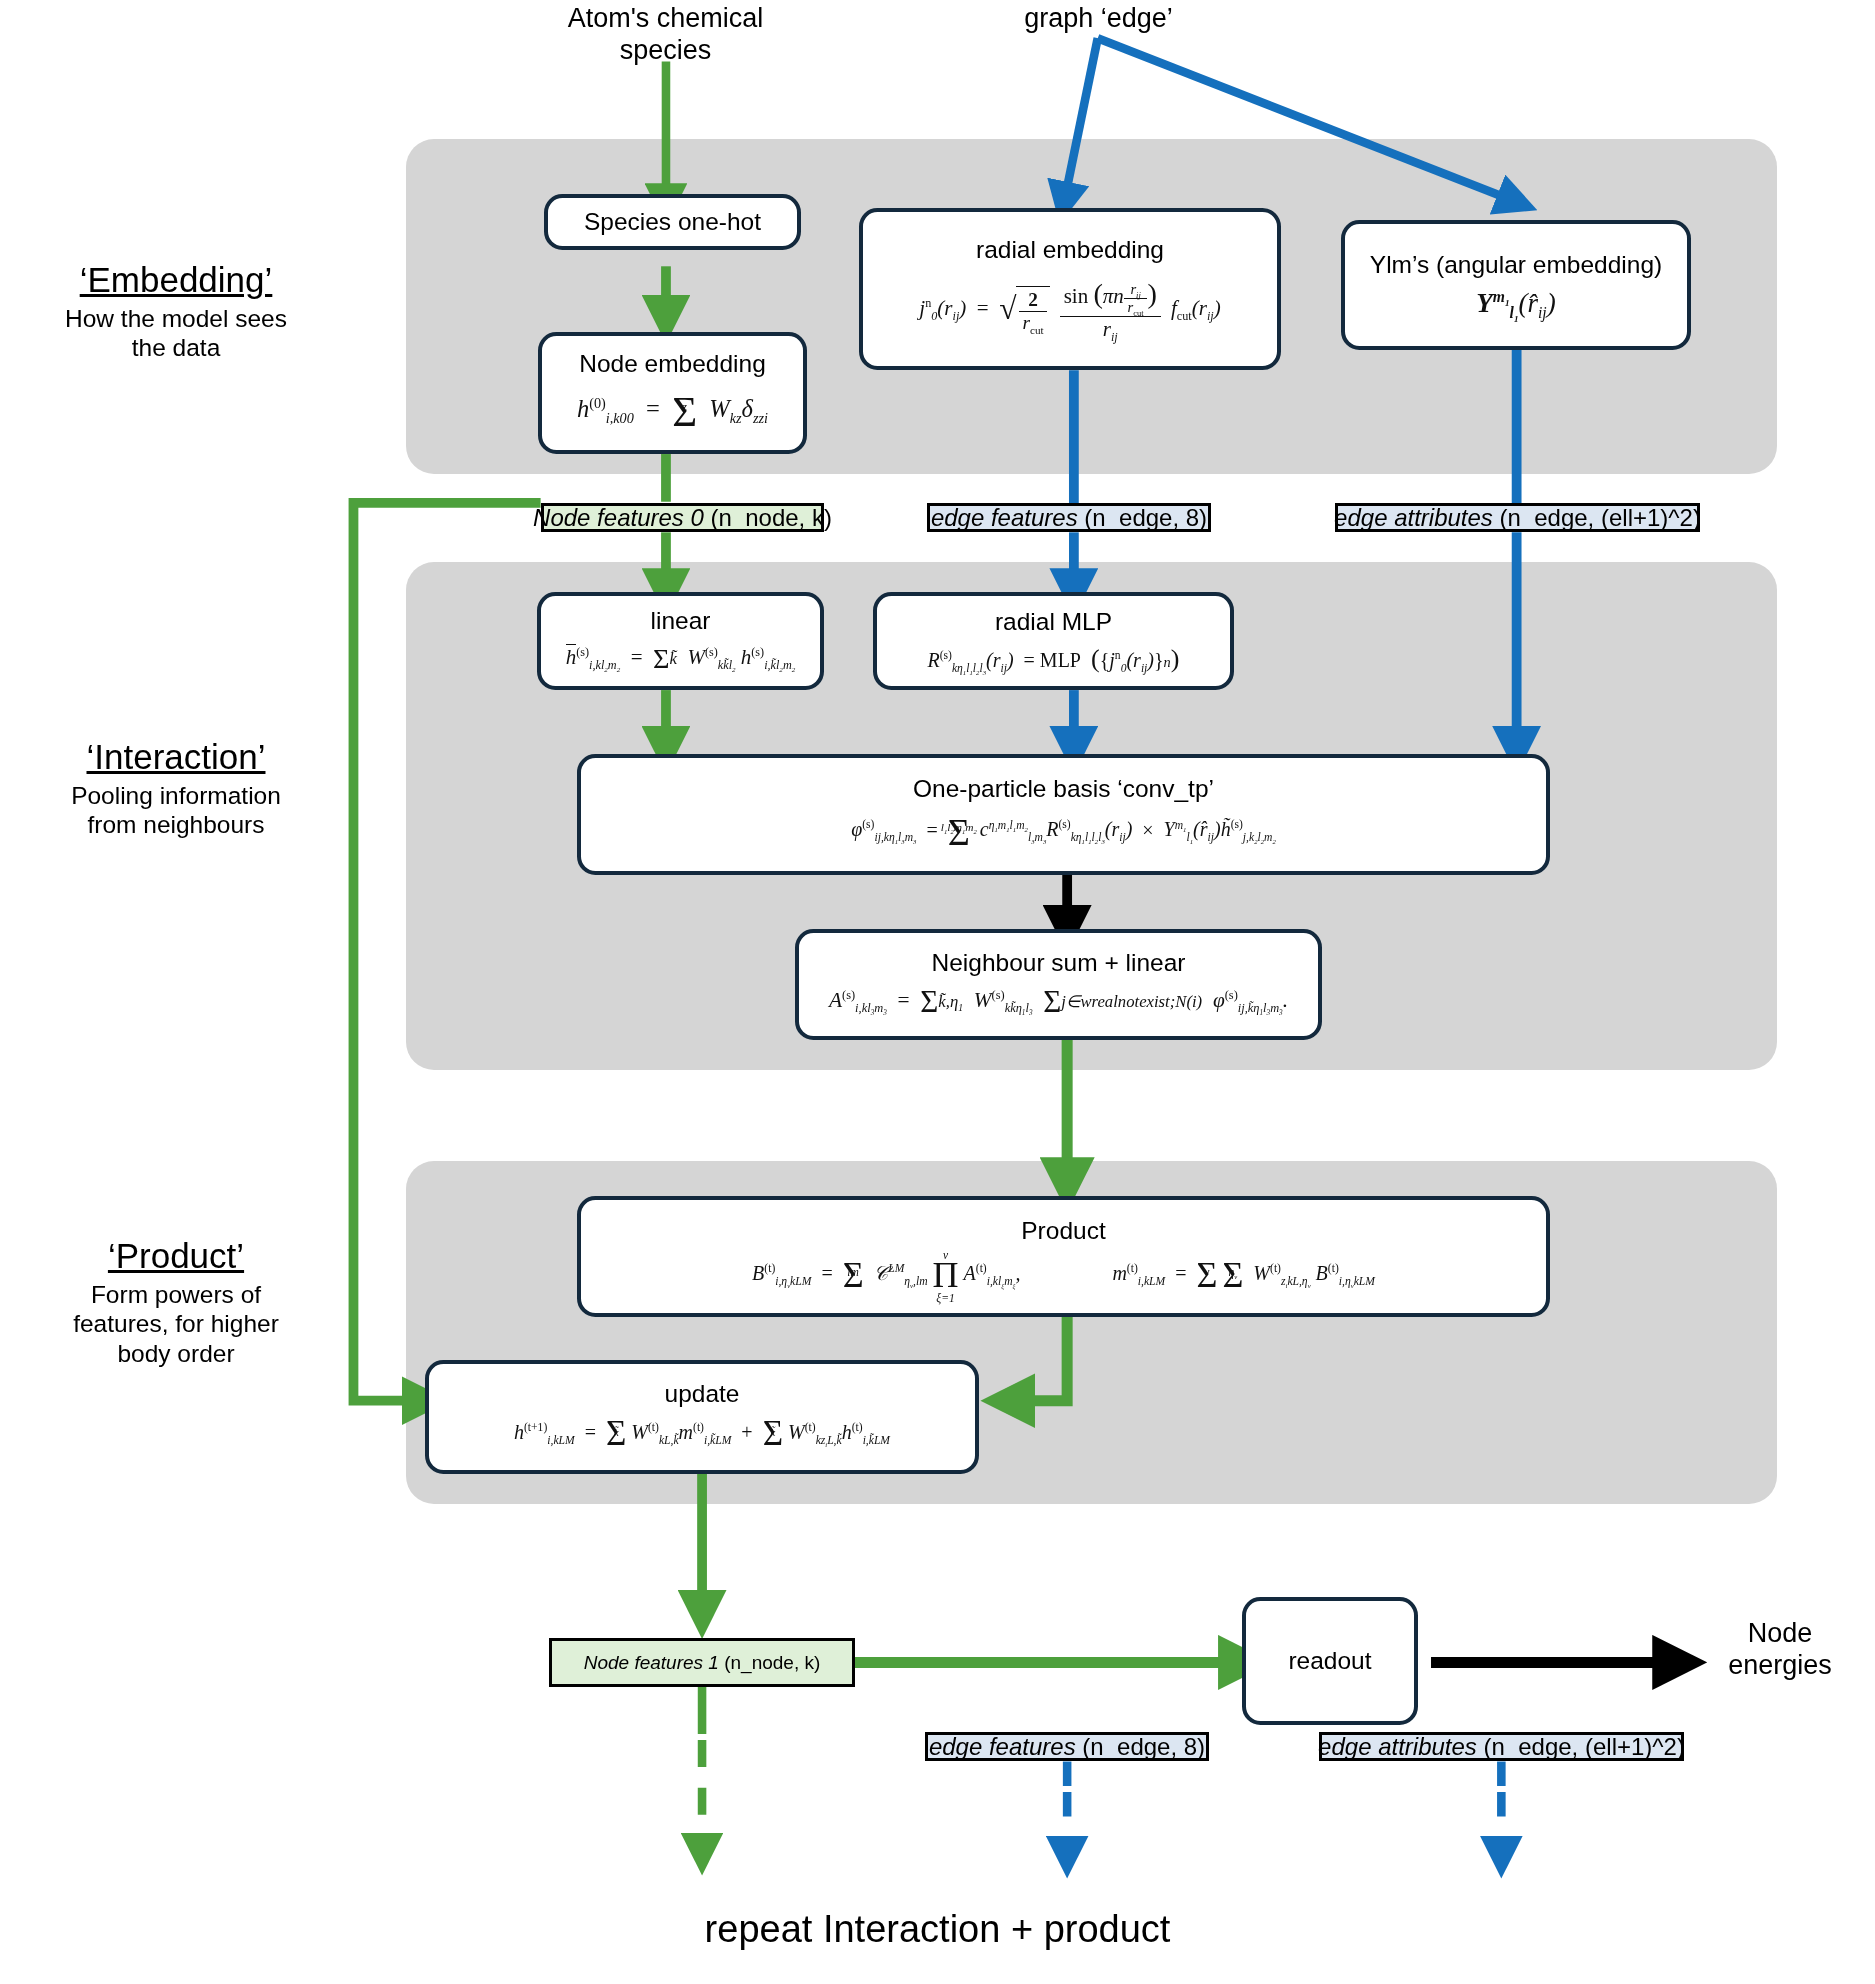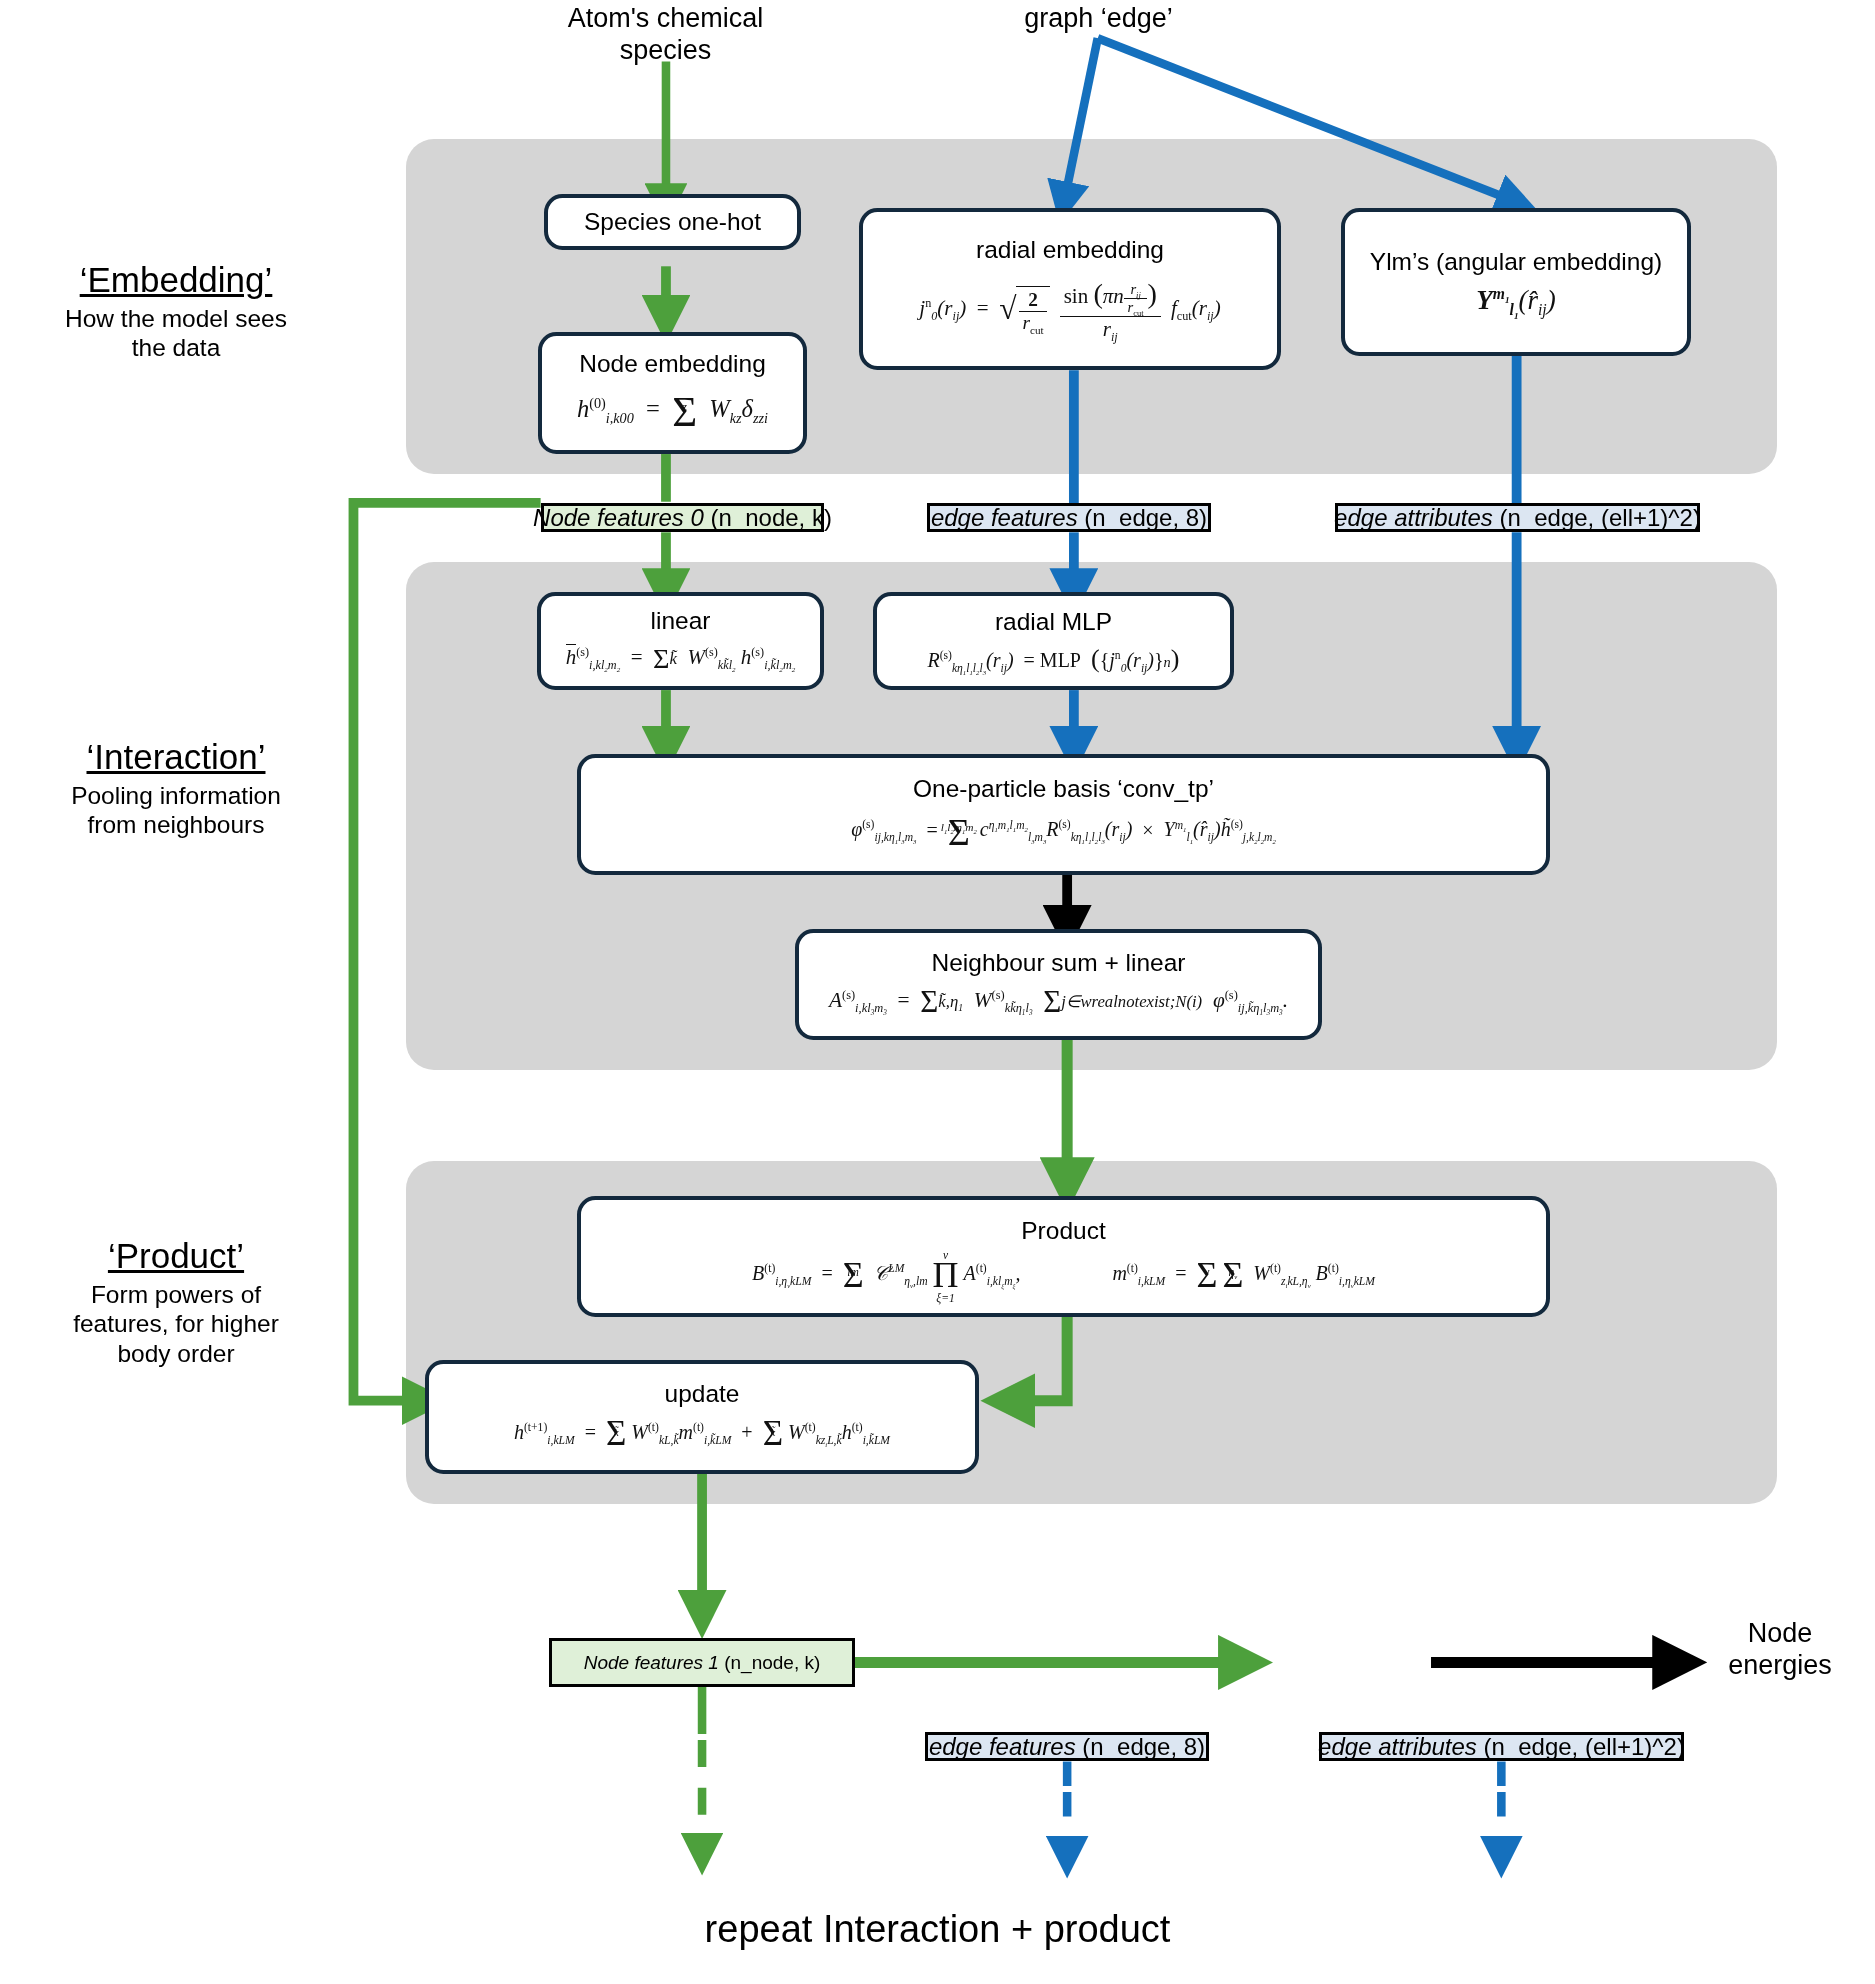--- a/index.html
+++ b/index.html
@@ -162,21 +162,21 @@
       <span class="up">&nbsp;=&nbsp;</span>
       <span class="rad"><span style="font-size:1.5em;vertical-align:-.12em;">√</span><span class="bar"><span class="frac" style="font-size:.92em;"><span class="n"><b style="font-weight:bold">2</b></span><span class="d"><i>r</i><sub class="up" style="font-style:normal">cut</sub></span></span></span></span>
       <span class="frac" style="margin-left:4.9px;">
         <span class="n"><span class="up">sin</span>&nbsp;<span style="font-size:1.35em;">(</span><span class="m">πn</span><span class="frac" style="font-size:.70em;"><span class="n"><i>r<sub>ij</sub></i></span><span class="d"><i>r</i><sub class="up" style="font-style:normal">cut</sub></span></span><span style="font-size:1.35em;">)</span></span>
         <span class="d"><span class="m">r<sub>ij</sub></span></span>
       </span>
       <span class="m">&nbsp;f<sub class="up" style="font-style:normal">cut</sub>(r<sub>ij</sub>)</span>
     </div>
   </div>
 
-  <div class="nodebox" style="left:1341px;top:208px;width:350px;height:148px;padding:9px;">
+  <div class="nodebox" style="left:1341px;top:220px;width:350px;height:130px;padding:9px;">
     <div class="ttl">Ylm’s (angular embedding)</div>
     <div class="eq" style="font-size:27px;margin-top:10px;">
       <span class="m" style="font-weight:bold">Y<sup>m<sub>1</sub></sup><sub>l<sub>1</sub></sub></span><span class="m">(r̂<sub>ij</sub>)</span>
     </div>
   </div>
 
   <div class="tagbox green" style="left:541px;top:503px;width:283px;height:29px;">
     <span><i>Node features 0</i><b> (n_node, k)</b></span>
   </div>
 
@@ -262,20 +262,23 @@
       <span class="up">&nbsp;+&nbsp;</span>
       <span class="bigop" style="font-size:1.75em;">Σ<span class="lim below" style="font-size:.32em;">k̃</span></span>
       <span class="m">W<sup style="font-style:normal">(t)</sup><sub>kz<sub>i</sub>L,k̃</sub>h<sup style="font-style:normal">(t)</sup><sub>i,k̃LM</sub></span>
     </div>
   </div>
 
   <div class="tagbox green" style="left:549px;top:1638px;width:306px;height:49px;">
     <span style="font-size:19px;"><i>Node features 1</i><b> (n_node, k)</b></span>
   </div>
 
+  <div class="nodebox" style="left:1242px;top:1597px;width:176px;height:128px;">
+    <div class="ttl">readout</div>
+  </div>
 
   <div class="plain big" style="left:1688px;top:1618px;width:184px;">
     <div>Node</div>
     <div>energies</div>
   </div>
 
   <div class="tagbox blue" style="left:925px;top:1732px;width:284px;height:29px;">
     <span><i>edge features</i><b> (n_edge, 8)</b></span>
   </div>
 

